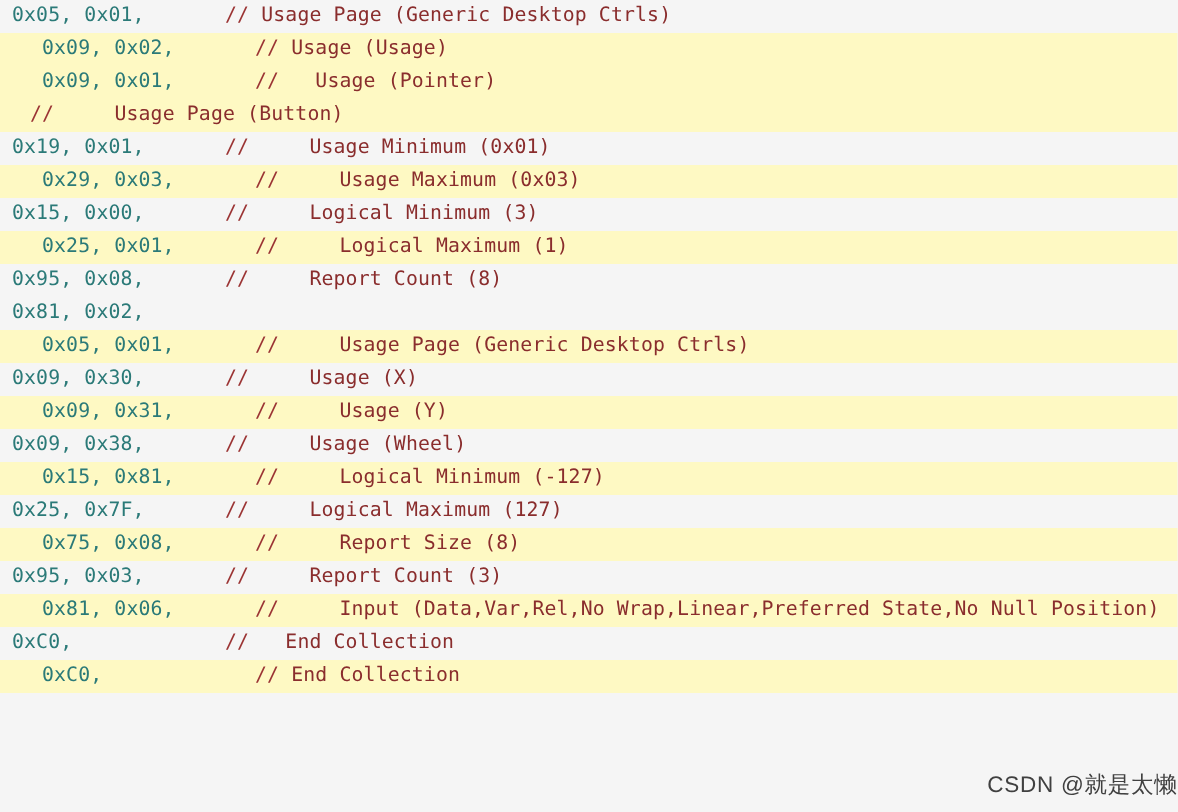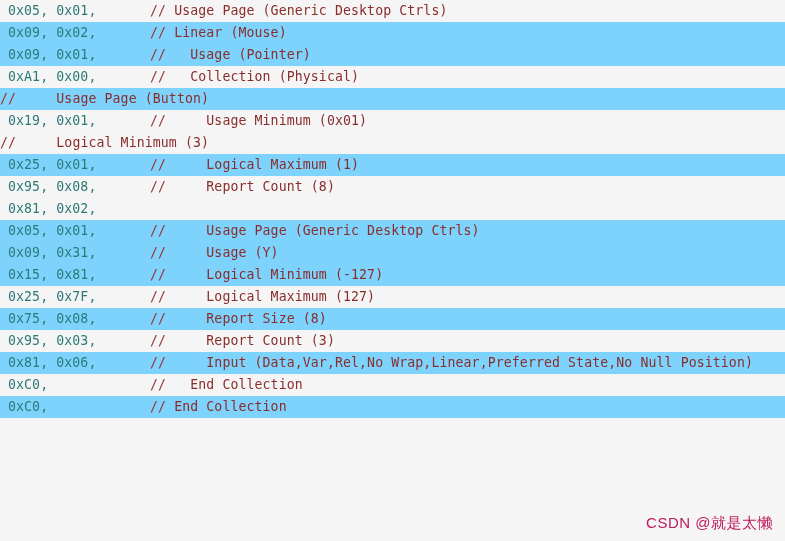--- a/index.html
+++ b/index.html
@@ -21,66 +21,68 @@
   .code-row {
     display: flex;
     align-items: center;
     height: 22px;
     line-height: 22px;
     font-size: 13.2px;
     white-space: pre;
     box-sizing: border-box;
   }
   .code-row.odd  { background: #f5f5f5; }
-  .code-row.even { background: #7dd3fc; }
+  .code-row.even { background: #fef9c3; padding-left: 20px; }
 
   .hex-col {
     width: 150px;
     min-width: 150px;
     padding-left: 8px;
     box-sizing: border-box;
     color: #2b7a78;
     letter-spacing: 0.1px;
   }
   .comment-col {
     flex: 1;
     color: #8a2d2d;
     white-space: pre;
     letter-spacing: 0.1px;
   }
   .slashes { color: #9b3434; }
 
   #watermark {
     position: absolute;
-    right: 12px;
+    right: 0;
     bottom: 8px;
     font-family: "Liberation Sans", sans-serif;
     font-size: 15px;
-    color: #be185d;
+    color: #404040;
     letter-spacing: 0.5px;
     pointer-events: none;
     user-select: none;
   }
 </style>
 </head>
 <body>
 
 <div id="code-listing">
     <div class="code-row odd"><span class="hex-col">0x05, 0x01,</span><span class="comment-col"><span class="slashes">//</span> <span>Usage Page (Generic Desktop Ctrls)</span></span></div>
-    <div class="code-row even"><span class="hex-col">0x09, 0x02,</span><span class="comment-col"><span class="slashes">//</span> <span>Linear (Mouse)</span></span></div>
+    <div class="code-row even"><span class="hex-col">0x09, 0x02,</span><span class="comment-col"><span class="slashes">//</span> <span>Usage (Usage)</span></span></div>
     <div class="code-row even"><span class="hex-col">0x09, 0x01,</span><span class="comment-col"><span class="slashes">//</span>   <span>Usage (Pointer)</span></span></div>
-    <div class="code-row odd"><span class="hex-col">0xA1, 0x00,</span><span class="comment-col"><span class="slashes">//</span>   <span>Collection (Physical)</span></span></div>
     <div class="code-row even"><span class="comment-col"><span class="slashes">//</span>     <span>Usage Page (Button)</span></span></div>
     <div class="code-row odd"><span class="hex-col">0x19, 0x01,</span><span class="comment-col"><span class="slashes">//</span>     <span>Usage Minimum (0x01)</span></span></div>
-    <div class="code-row odd"><span class="comment-col"><span class="slashes">//</span>     <span>Logical Minimum (3)</span></span></div>
+    <div class="code-row even"><span class="hex-col">0x29, 0x03,</span><span class="comment-col"><span class="slashes">//</span>     <span>Usage Maximum (0x03)</span></span></div>
+    <div class="code-row odd"><span class="hex-col">0x15, 0x00,</span><span class="comment-col"><span class="slashes">//</span>     <span>Logical Minimum (3)</span></span></div>
     <div class="code-row even"><span class="hex-col">0x25, 0x01,</span><span class="comment-col"><span class="slashes">//</span>     <span>Logical Maximum (1)</span></span></div>
     <div class="code-row odd"><span class="hex-col">0x95, 0x08,</span><span class="comment-col"><span class="slashes">//</span>     <span>Report Count (8)</span></span></div>
     <div class="code-row odd"><span class="hex-col">0x81, 0x02,</span></div>
     <div class="code-row even"><span class="hex-col">0x05, 0x01,</span><span class="comment-col"><span class="slashes">//</span>     <span>Usage Page (Generic Desktop Ctrls)</span></span></div>
+    <div class="code-row odd"><span class="hex-col">0x09, 0x30,</span><span class="comment-col"><span class="slashes">//</span>     <span>Usage (X)</span></span></div>
     <div class="code-row even"><span class="hex-col">0x09, 0x31,</span><span class="comment-col"><span class="slashes">//</span>     <span>Usage (Y)</span></span></div>
+    <div class="code-row odd"><span class="hex-col">0x09, 0x38,</span><span class="comment-col"><span class="slashes">//</span>     <span>Usage (Wheel)</span></span></div>
     <div class="code-row even"><span class="hex-col">0x15, 0x81,</span><span class="comment-col"><span class="slashes">//</span>     <span>Logical Minimum (-127)</span></span></div>
     <div class="code-row odd"><span class="hex-col">0x25, 0x7F,</span><span class="comment-col"><span class="slashes">//</span>     <span>Logical Maximum (127)</span></span></div>
     <div class="code-row even"><span class="hex-col">0x75, 0x08,</span><span class="comment-col"><span class="slashes">//</span>     <span>Report Size (8)</span></span></div>
     <div class="code-row odd"><span class="hex-col">0x95, 0x03,</span><span class="comment-col"><span class="slashes">//</span>     <span>Report Count (3)</span></span></div>
     <div class="code-row even"><span class="hex-col">0x81, 0x06,</span><span class="comment-col"><span class="slashes">//</span>     <span>Input (Data,Var,Rel,No Wrap,Linear,Preferred State,No Null Position)</span></span></div>
     <div class="code-row odd"><span class="hex-col">0xC0,</span><span class="comment-col"><span class="slashes">//</span>   <span>End Collection</span></span></div>
     <div class="code-row even"><span class="hex-col">0xC0,</span><span class="comment-col"><span class="slashes">//</span> <span>End Collection</span></span></div>
   </div>
 
 <div id="watermark">CSDN @就是太懒</div>

